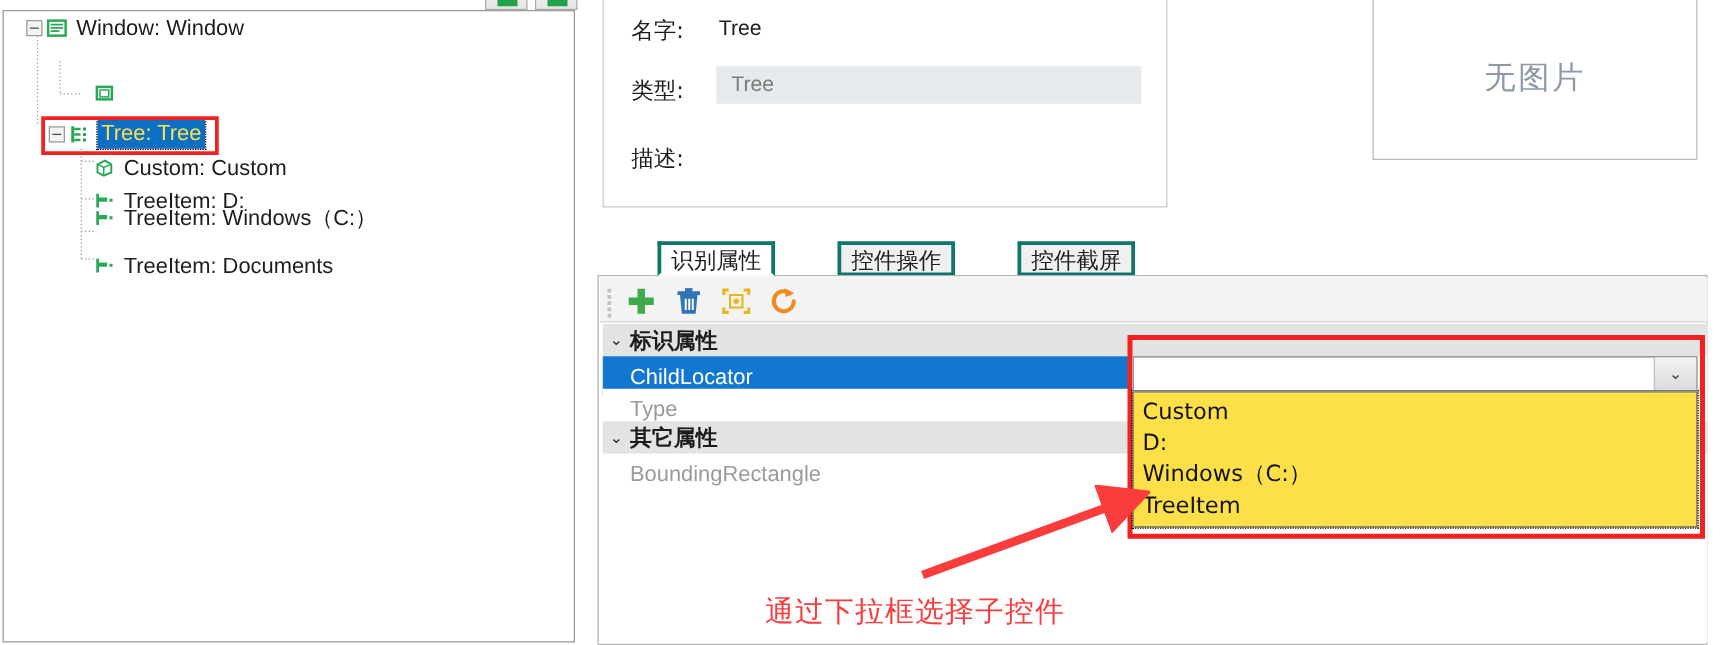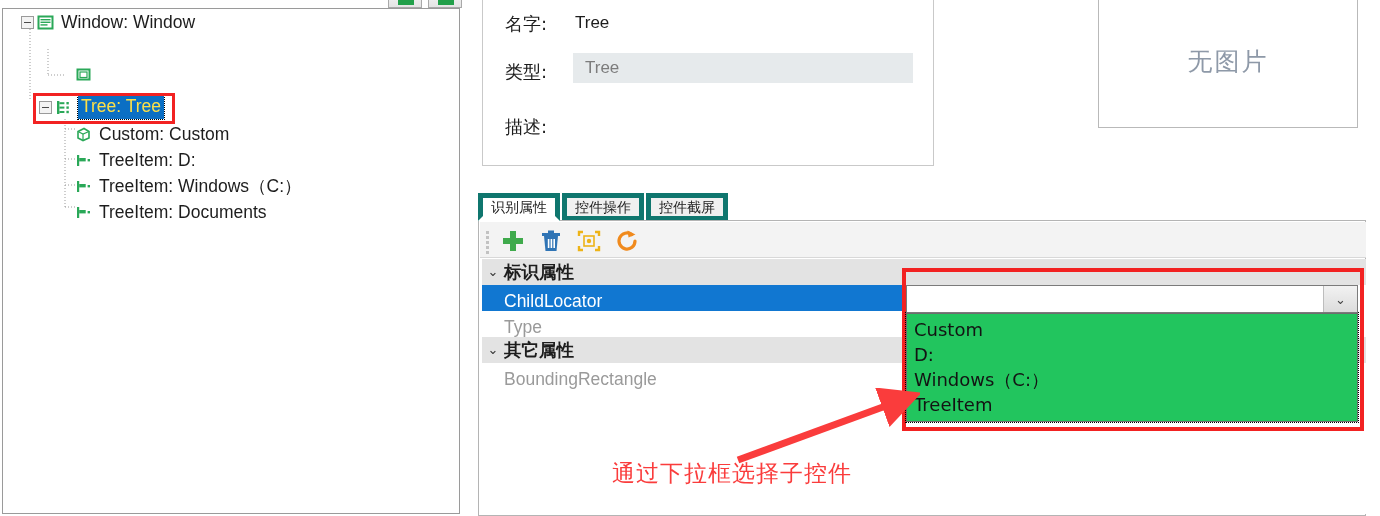--- a/index.html
+++ b/index.html
@@ -73,24 +73,25 @@
     display:flex; align-items:center; justify-content:center;
   }
   #img-placeholder span {
     font-size:25px; color:#8e99a8; letter-spacing:2px;
     font-family:"DejaVu Serif", serif;
   }
 
   
   #tabs { position:absolute; left:478px; top:192px; height:29px; display:flex; align-items:flex-end; }
   .tab {
-    height:28px; padding:2px 8px 0 8px; font-size:14px; color:#1d1d1d;
-    border:5px solid #0f766e; margin-right:2px;
+    height:28px; padding:2px 8px 0 8px; font-size:18px; color:#1d1d1d;
+    border:3px solid #0f766e; margin-right:2px;
     display:flex; align-items:center; background:#f0f0f0;
     font-family:"DejaVu Sans", sans-serif;
+    margin-left:48px;
   }
   .tab.active { background:#ffffff; border-bottom-color:#ffffff; position:relative; z-index:3; }
 
   
   #props-panel {
     position:absolute; left:478px; top:220px; width:888px; height:296px;
     background:#ffffff; border:1px solid #b4b4b4;
   }
   #props-toolbar {
     position:absolute; left:1px; top:1px; width:886px; height:36px;
@@ -127,36 +128,36 @@
     position:relative; width:452px; height:28px; background:#ffffff;
     border:1px solid #7b7b7b; display:flex; align-items:center;
   }
   #combo-text { flex:1; padding-left:6px; font-size:16px; color:#222; }
   #combo-arrow {
     width:34px; height:26px; background:linear-gradient(#f2f2f2,#dcdcdc);
     border-left:1px solid #bdbdbd; display:flex; align-items:center; justify-content:center;
     color:#444; font-size:13px;
   }
   #combo-list {
-    width:452px; background:#22c55e; border:1px solid #6d6d6d;
+    width:452px; background:#fde047; border:1px solid #6d6d6d;
     outline:1px dotted #000; padding:3px 0 4px 0;
   }
   .combo-item {
     height:25px; line-height:25px; padding-left:7px;
     font-size:18px; color:#131313; font-family:"DejaVu Sans", sans-serif;
   }
 
   #combo-redbox {
     position:absolute; left:902px; top:268px; width:462px; height:163px;
     border:4px solid #f22222; z-index:11; pointer-events:none;
   }
 
   
   #annot-text {
-    position:absolute; left:612px; top:458px;
+    position:absolute; left:612px; top:474px;
     font-size:23px; color:#fa3c3c; letter-spacing:1px;
     font-family:"DejaVu Sans", sans-serif; white-space:nowrap;
   }
   #annot-arrow { position:absolute; left:730px; top:388px; z-index:13; pointer-events:none; }
 </style>
 </head>
 <body>
 
 <div id="root">
 
@@ -235,21 +236,21 @@
       <span class="gicon">
         <svg width="17" height="17" viewBox="0 0 17 17">
           <rect x="2" y="3" width="2.2" height="11" fill="#2aa858"></rect>
           <rect x="4.2" y="6" width="6.5" height="3.4" fill="#2aa858"></rect>
           <rect x="12.6" y="7" width="2.4" height="2.4" fill="#2aa858"></rect>
         </svg>
       </span>
       <span class="lbl">TreeItem: D:</span>
     </div>
 
-    <div class="tree-row" style="top:164px; left:72px;text-align:right;">
+    <div class="tree-row" style="top:152px; left:72px;text-align:right;">
       <span class="gicon">
         <svg width="17" height="17" viewBox="0 0 17 17">
           <rect x="2" y="3" width="2.2" height="11" fill="#2aa858"></rect>
           <rect x="4.2" y="6" width="6.5" height="3.4" fill="#2aa858"></rect>
           <rect x="12.6" y="7" width="2.4" height="2.4" fill="#2aa858"></rect>
         </svg>
       </span>
       <span class="lbl">TreeItem: Windows（C:）</span>
     </div>
 

